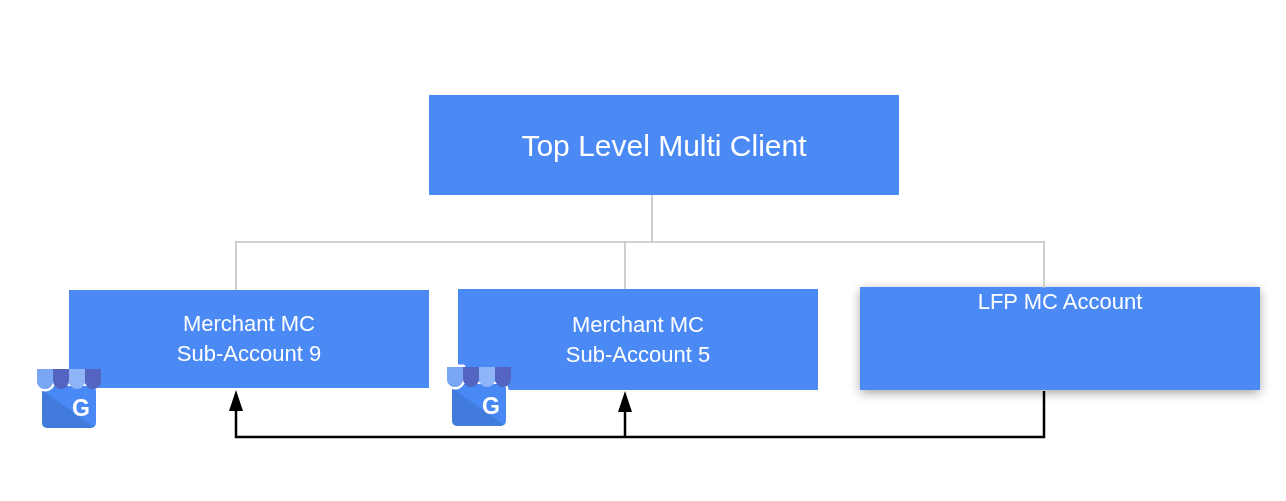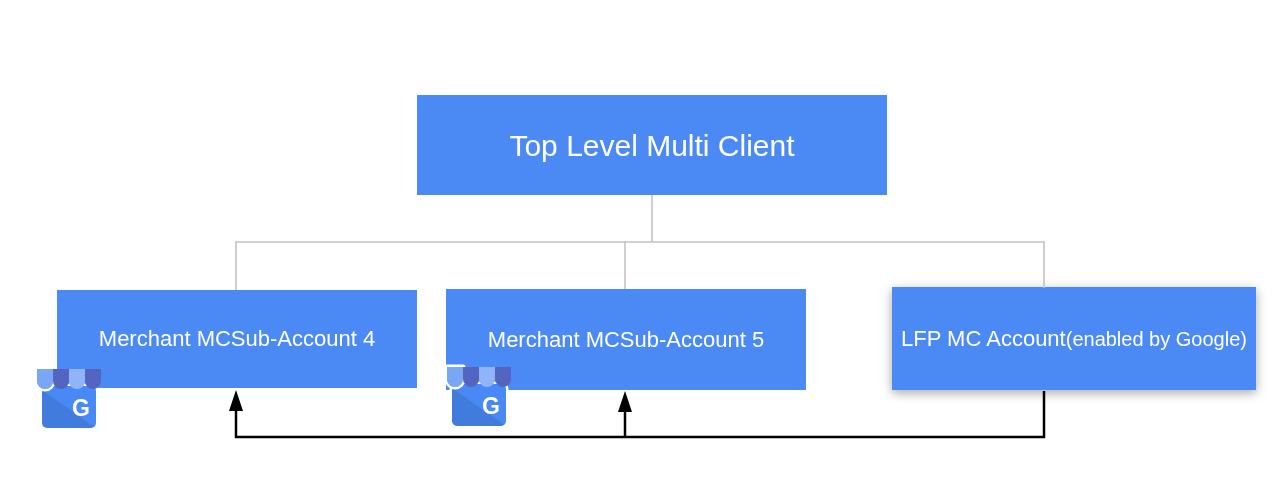--- a/index.html
+++ b/index.html
@@ -9,35 +9,37 @@
     height: 501px;
     background: var(--background, #fff);
     font-family: "Liberation Sans", "DejaVu Sans", sans-serif;
     overflow: hidden;
   }
   .node {
     position: absolute;
     background: var(--node-fill, #4b8af5);
     color: var(--node-text, #fff);
     display: flex;
+    flex-direction: column;
     align-items: center;
     justify-content: center;
     text-align: center;
     z-index: 1;
+    margin-left: 12px;
   }
   .node .l1, .node .l2 { display: block; }
   #node-mca { left: 417px; top: 95px; width: 470px; height: 100px;
               font-size: 30px; line-height: 41px; }
   #node-sub1 { left: 57px;  top: 290px; width: 360px; height: 98px;
                font-size: 22px; line-height: 30px; }
   #node-sub2 { left: 446px; top: 289px; width: 360px; height: 101px;
                font-size: 22px; line-height: 30px; }
-  #node-lfp  { left: 892px; top: 287px; width: 364px; height: 103px;
+  #node-lfp  { left: 848px; top: 287px; width: 400px; height: 103px;
                font-size: 22px; line-height: 30px;
-               box-shadow: 0 3px 10px rgba(0,0,0,0.35); }
+               box-shadow: 0 3px 10px rgba(0,0,0,0.35); justify-content: space-between; }
   #node-lfp .l2 { font-size: 20px; }
 
   #edge-layer {
     position: absolute; left: 0; top: 0; width: 1286px; height: 501px;
     z-index: 2; pointer-events: none;
   }
   .edge-gray  { stroke: var(--hierarchy-line, #c3c3c3); stroke-width: 1.6; fill: none; }
   .edge-black { stroke: var(--arrow-line, #000); stroke-width: 2.5; fill: none; }
   .arrow-fill { fill: var(--arrow-line, #000); stroke: none; }
 
@@ -59,31 +61,30 @@
 <body>
 
 <div id="canvas">
 
   <div class="node" id="node-mca">
     <span class="l1">Top Level Multi Client</span>
   </div>
 
   <div class="node" id="node-sub1">
     <span class="l1">Merchant MC</span>
-    <span class="l2">Sub-Account 4</span>
+    <span class="l2">Sub-Account 9</span>
   </div>
 
   <div class="node" id="node-sub2">
     <span class="l1">Merchant MC</span>
     <span class="l2">Sub-Account 5</span>
   </div>
 
   <div class="node" id="node-lfp">
     <span class="l1">LFP MC Account</span>
-    <span class="l2">(enabled by Google)</span>
   </div>
 
   <svg id="edge-layer" viewBox="0 0 1286 501" xmlns="http://www.w3.org/2000/svg">
 
     <line class="edge-gray" x1="652" y1="195" x2="652" y2="242"></line>
     <line class="edge-gray" x1="236" y1="242" x2="1044" y2="242"></line>
     <line class="edge-gray" x1="236" y1="241" x2="236" y2="290"></line>
     <line class="edge-gray" x1="625" y1="241" x2="625" y2="289"></line>
     <line class="edge-gray" x1="1044" y1="241" x2="1044" y2="288"></line>
 

